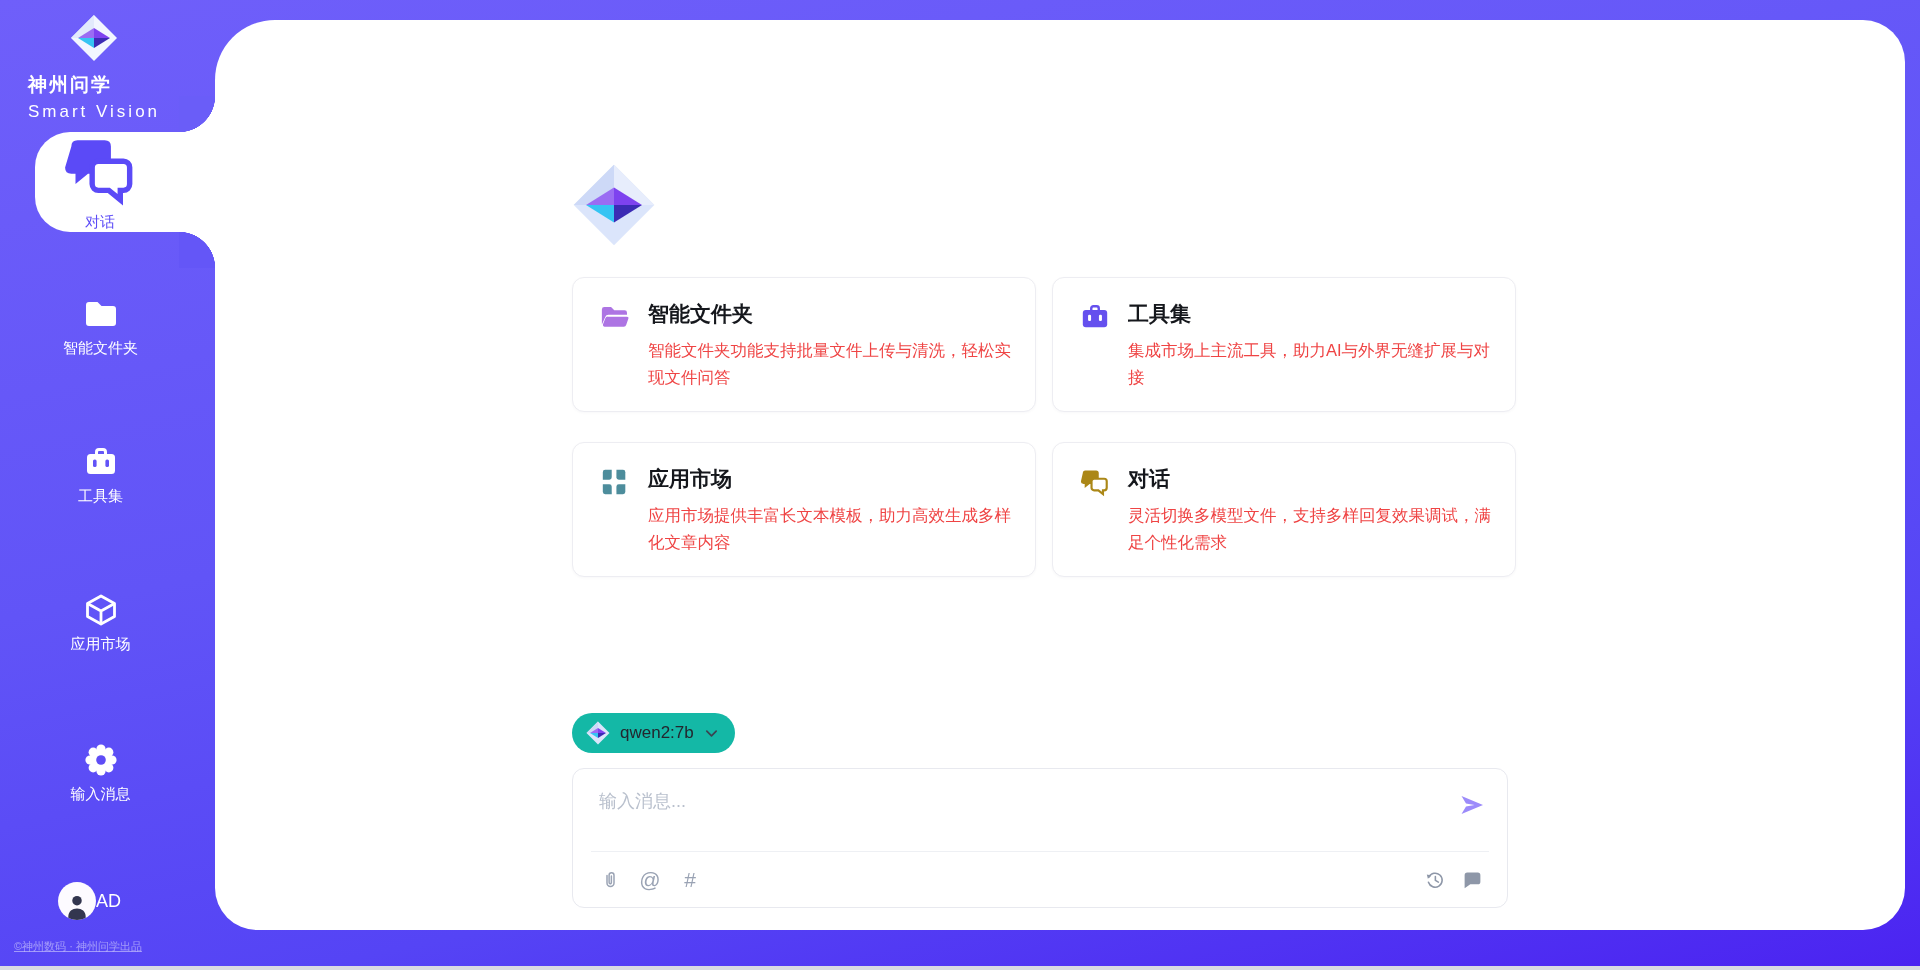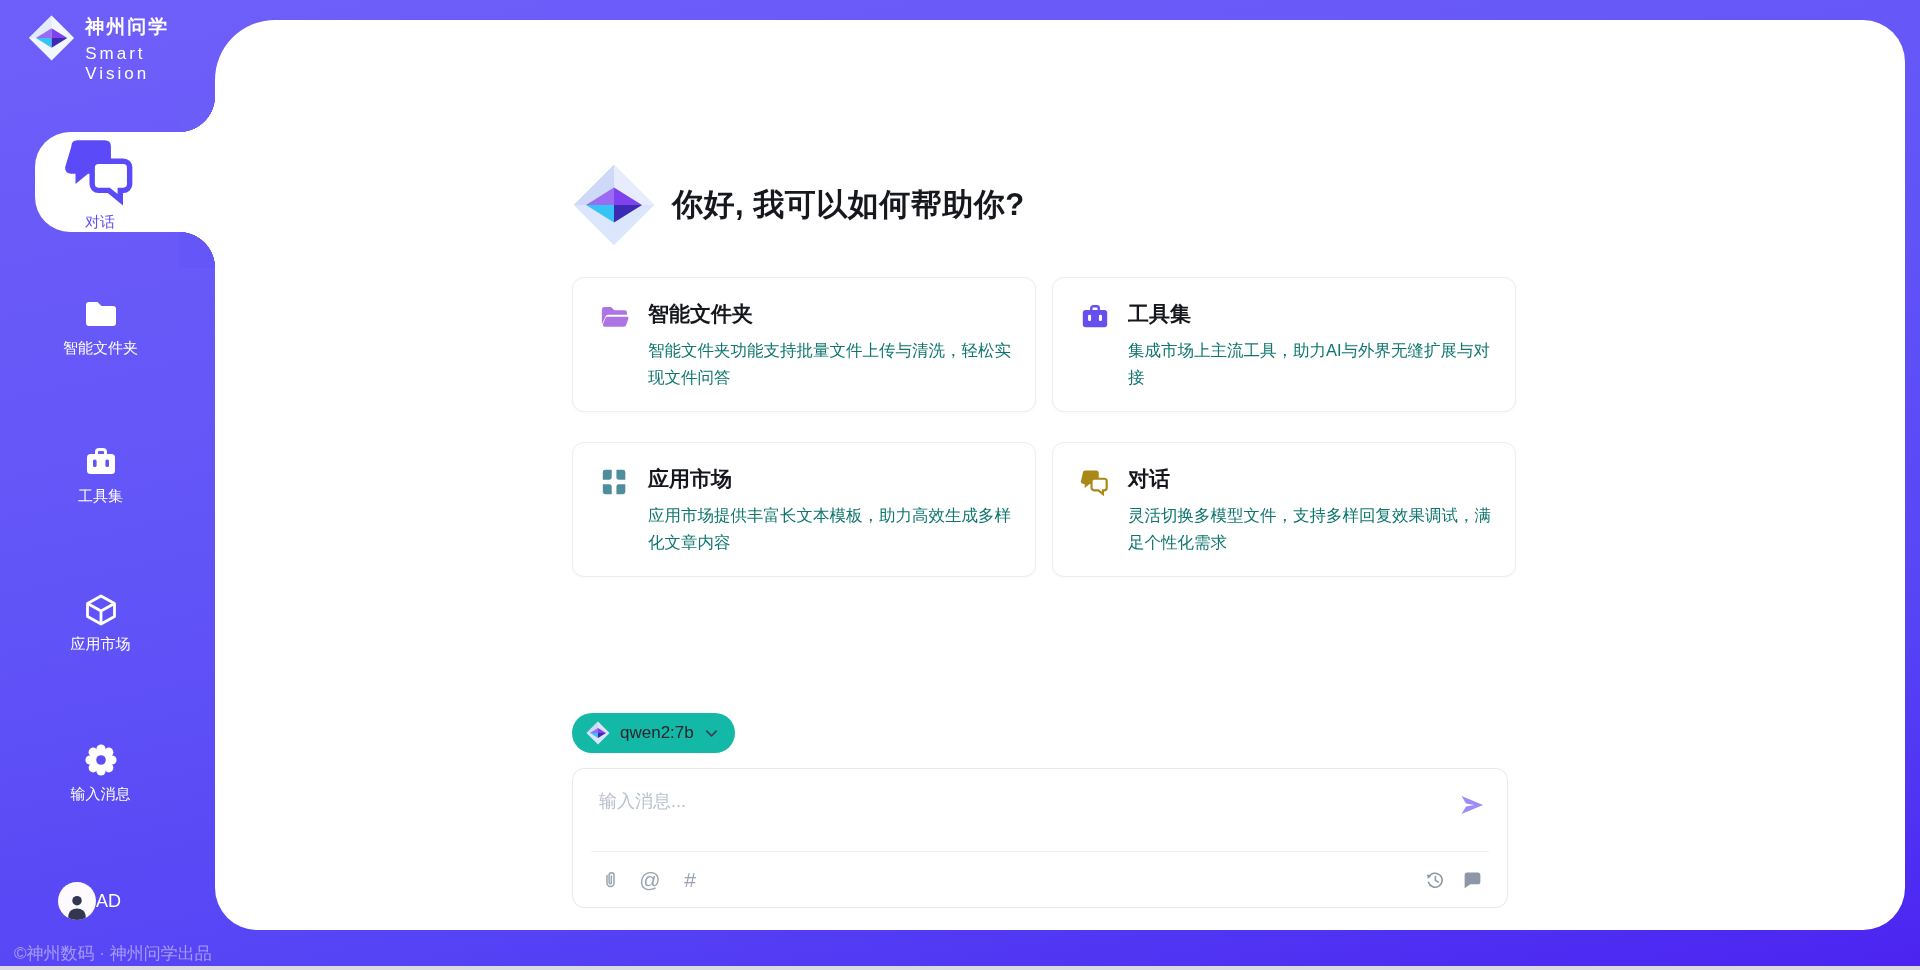--- a/index.html
+++ b/index.html
@@ -7,21 +7,21 @@
   body {
     position: relative;
     overflow: hidden;
     font-family: "Liberation Sans", "DejaVu Sans", sans-serif;
     background: linear-gradient(168deg, #6f5ffa 0%, #6154f7 45%, #5544f5 75%, #4b23f1 100%);
   }
   .bottom-strip{ position:absolute; left:0; bottom:0; width:100%; height:4px; background:#d9dae3; z-index:9; }
 
   
   .sidebar { position:absolute; left:0; top:0; width:215px; height:100%; z-index:2; }
-  .logo-row { position:absolute; top:14px; left:28px; display:flex; align-items:flex-start; gap:10px; }
+  .logo-row { position:absolute; top:14px; left:28px; display:flex; align-items:center; gap:10px;flex-direction:column; }
   .logo-row svg { width:48px; height:48px; }
   .brand-text .brand-name { color:#fff; font-size:19px; font-weight:700; letter-spacing:2px; }
   .brand-text .brand-sub  { color:#fff; font-size:17px; letter-spacing:3px; margin-top:4px; }
 
   .nav { position:absolute; top:132px; left:0; width:100%; }
   .nav-item { display:flex; flex-direction:column; align-items:center; gap:7px; cursor:pointer; padding-right:14px; }
   .nav-item .nav-label { color:#fff; font-size:15px; }
   .nav-item.n2 { margin-top:64px; }
   .nav-item.n3 { margin-top:86px; }
   .nav-item.n4 { margin-top:86px; }
@@ -39,40 +39,40 @@
   }
   .nav-item.active::after {
     content:""; position:absolute; bottom:-36px; right:0; width:36px; height:36px;
     background: radial-gradient(circle 36.8px at 0 100%, #6456f7 0 36px, #fff 36.4px);
   }
 
   .user-row { position:absolute; bottom:50px; left:58px; display:flex; align-items:center; gap:0; cursor:pointer; }
   .avatar { width:38px; height:38px; border-radius:50%; background:#fdfbff; overflow:hidden; display:flex; align-items:flex-end; justify-content:center; }
   .avatar svg { width:30px; height:30px; }
   .user-name { color:#fff; font-size:18px; }
-  .copyright { position:absolute; bottom:5px; left:14px; color:rgba(255,255,255,.45); font-size:17px; }
+  .copyright { position:absolute; bottom:16px; left:14px; color:rgba(255,255,255,.45); font-size:11px;text-decoration:underline; }
 
   
   .main {
     position:absolute; left:215px; top:20px; width:1690px; height:910px;
     background:#fff; border-radius:60px 42px 42px 42px; z-index:1;
   }
   .greeting-row { position:absolute; left:357px; top:143px; height:84px; display:flex; align-items:center; gap:16px; }
   .greeting-row svg { width:84px; height:84px; }
   .greeting { font-size:31px; font-weight:700; color:#16181d; letter-spacing:.5px; }
 
   .cards { position:absolute; left:357px; top:257px; width:944px;
     display:grid; grid-template-columns:464px 464px; column-gap:16px; row-gap:30px; }
   .card { border:1px solid #ededf2; border-radius:12px; background:#fff; min-height:122px;
     padding:22px 24px 20px 27px; display:flex; gap:18px; cursor:pointer;
     box-shadow:0 1px 3px rgba(30,30,60,.03); }
   .card-icon { flex:0 0 30px; margin-top:2px; }
   .card-icon svg { width:30px; height:30px; }
   .card-title { font-size:21px; font-weight:700; color:#15171c; margin-bottom:9px; }
-  .card-desc { font-size:16.5px; color:#0f766e; line-height:27px; }
+  .card-desc { font-size:16.5px; color:#ef4444; line-height:27px; }
 
   
   .model-pill { position:absolute; left:357px; top:693px; height:40px; display:inline-flex;
     align-items:center; gap:10px; padding:0 16px 0 14px; background:#14b8a6; border-radius:20px; cursor:pointer; }
   .model-pill svg.mini-logo { width:24px; height:24px; }
   .model-name { font-size:17px; color:#23262e; }
   .model-pill .chev { width:15px; height:15px; }
 
   .inputbox { position:absolute; left:357px; top:748px; width:936px; height:140px;
     border:1px solid #e8e9ef; border-radius:12px; background:#fff; }
@@ -185,21 +185,20 @@
   <div class="greeting-row">
     <svg viewBox="0 0 48 48">
       <polygon points="24,1 47,24 24,47 1,24" fill="#dbe5fb"></polygon>
       <polygon points="24,1 1,24 24,24" fill="#cdd9f7"></polygon>
       <polygon points="24,1 47,24 24,24" fill="#e7edfc"></polygon>
       <polygon points="24,14 8,24 24,24" fill="#9a6cf3"></polygon>
       <polygon points="24,14 40,24 24,24" fill="#7e42ef"></polygon>
       <polygon points="8,24 24,34 24,24" fill="#35c4f3"></polygon>
       <polygon points="40,24 24,34 24,24" fill="#3b2bb4"></polygon>
     </svg>
-    <h1 class="greeting">你好, 我可以如何帮助你?</h1>
   </div>
 
   <div class="cards">
 
     <div class="card">
       <div class="card-icon">
         <svg viewBox="0 0 32 32">
           <path d="M2 8 a2.6 2.6 0 0 1 2.6-2.6 h7.2 l3.4 3.4 h11 a2.6 2.6 0 0 1 2.6 2.6 v2.2 H9 a3.6 3.6 0 0 0-3.4 2.4 L2 24 z" fill="#ad74e3"></path>
           <path d="M8.2 15.6 h20.6 a1.6 1.6 0 0 1 1.5 2.1 l-2.4 6.8 a2.6 2.6 0 0 1-2.5 1.8 H5 a1.9 1.9 0 0 1-1.8-2.5 l2.5-6.6 a2.6 2.6 0 0 1 2.5-1.6 z" fill="#ad74e3"></path>
         </svg>

